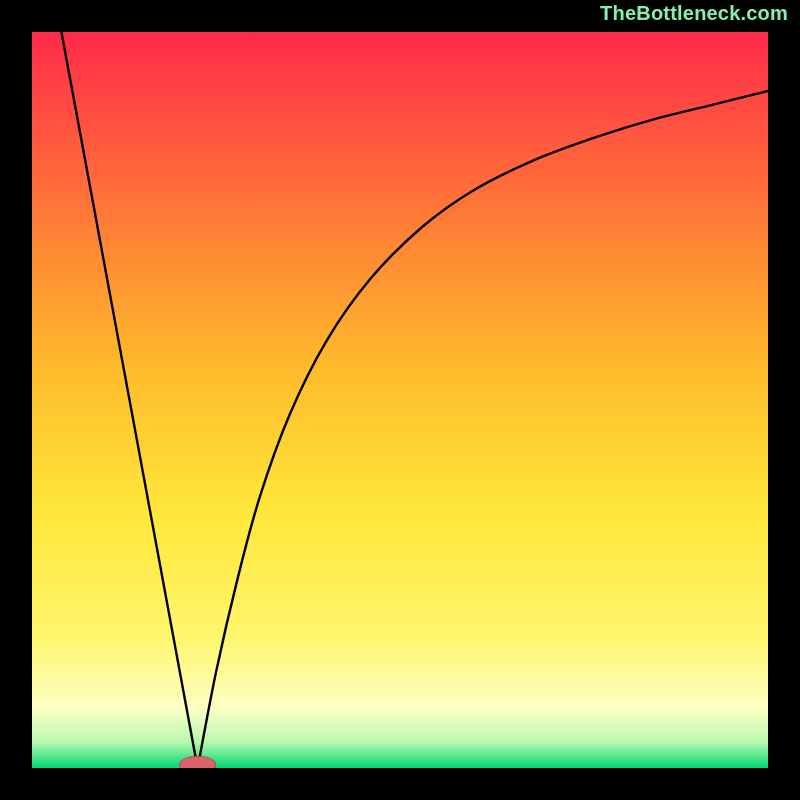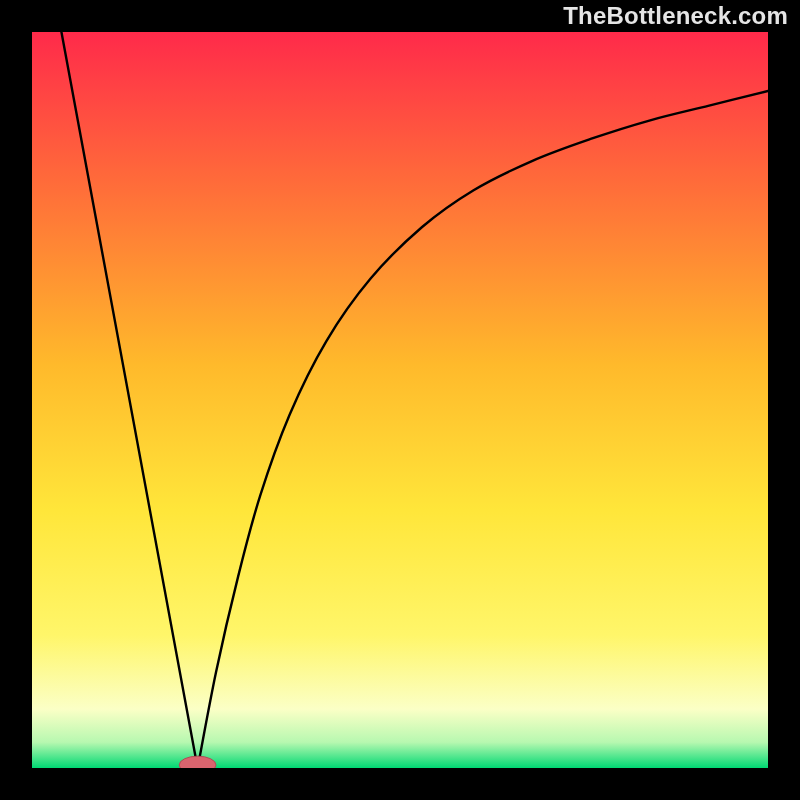--- a/index.html
+++ b/index.html
@@ -14,22 +14,22 @@
   .outer {
     position: relative;
     width: 800px;
     height: 800px;
     background: #000;
   }
   .watermark {
     position: absolute;
     top: 2px;
     right: 12px;
-    color: #e5e5e5;
-    font-size: 24px;
+    color: #86efac;
+    font-size: 20px;
     font-weight: 600;
     letter-spacing: 0.2px;
     z-index: 20;
   }
   .plot-area {
     position: absolute;
     left: 32px;
     top: 32px;
     width: 736px;
     height: 736px;

